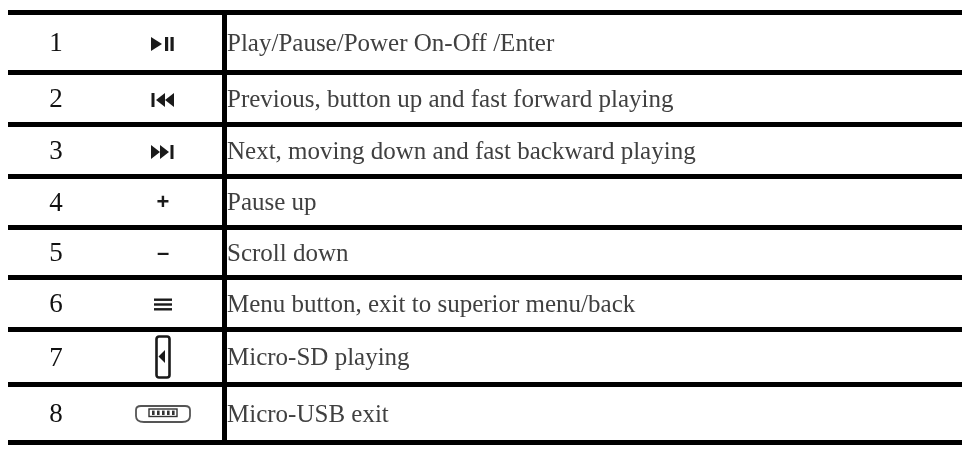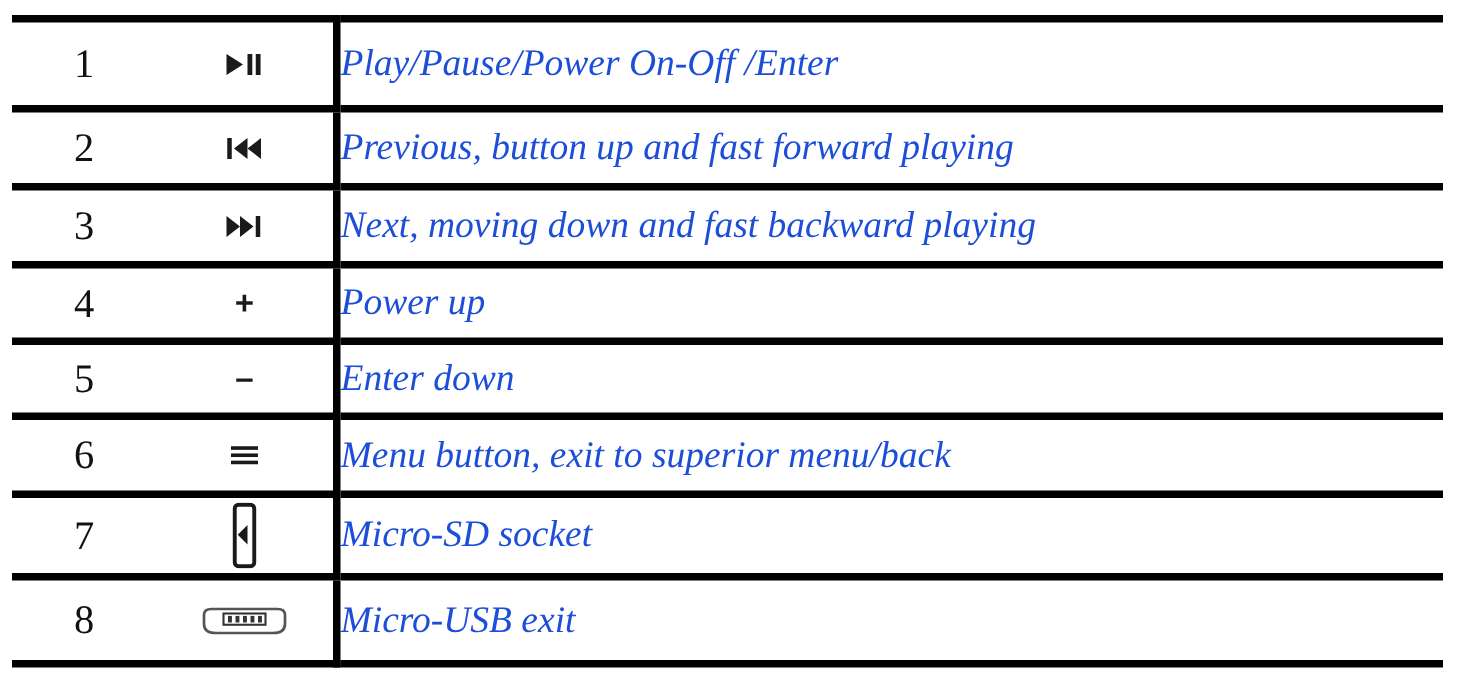--- a/index.html
+++ b/index.html
@@ -77,23 +77,22 @@
     font-size: 27px;
     line-height: 1;
     color: #111111;
     display: inline-block;
   }
 
   .desc {
     font-family: "Liberation Serif", serif;
     font-size: 25px;
     line-height: 1.1;
-    color: #1d4ed8;
+    color: #404040;
     white-space: nowrap;
-    font-style: italic;
   }
 
   
   .icon {
     display: inline-block;
     line-height: 0;
     vertical-align: middle;
   }
   .icon svg { display: block; }
 
@@ -169,33 +168,33 @@
       </tr>
 
       <tr class="r4">
         <td class="col-num">
           <span class="num">4</span>
         </td>
         <td class="col-icon">
           <span class="icon-glyph glyph-plus">+</span>
         </td>
         <td class="col-desc">
-          <span class="desc">Power up</span>
+          <span class="desc">Pause up</span>
         </td>
       </tr>
 
       <tr class="r5">
         <td class="col-num">
           <span class="num">5</span>
         </td>
         <td class="col-icon">
           <span class="icon-glyph glyph-minus">–</span>
         </td>
         <td class="col-desc">
-          <span class="desc">Enter down</span>
+          <span class="desc">Scroll down</span>
         </td>
       </tr>
 
       <tr class="r6">
         <td class="col-num">
           <span class="num">6</span>
         </td>
         <td class="col-icon">
           <span class="icon">
             <svg width="20" height="15" viewBox="0 0 20 15">
@@ -216,21 +215,21 @@
         </td>
         <td class="col-icon">
           <span class="icon">
             <svg width="20" height="44" viewBox="0 0 20 44">
               <rect x="3.5" y="1.5" width="13" height="41" rx="2.5" ry="2.5" fill="#ffffff" stroke="#1a1a1a" stroke-width="2.6"></rect>
               <polygon points="12,15 12,28 5.5,21.5" fill="#1a1a1a"></polygon>
             </svg>
           </span>
         </td>
         <td class="col-desc">
-          <span class="desc">Micro-SD socket</span>
+          <span class="desc">Micro-SD playing</span>
         </td>
       </tr>
 
       <tr class="r8">
         <td class="col-num">
           <span class="num">8</span>
         </td>
         <td class="col-icon">
           <span class="icon">
             <svg width="62" height="26" viewBox="0 0 62 26">

